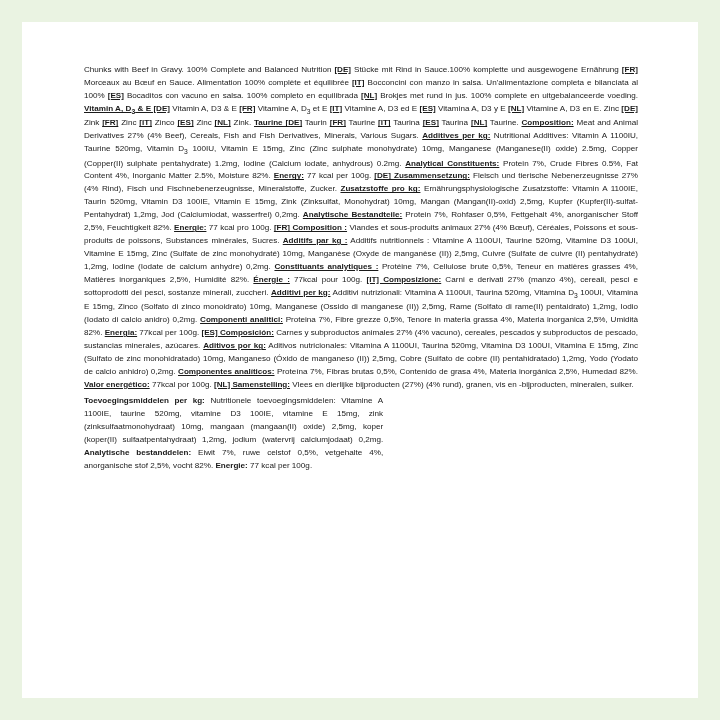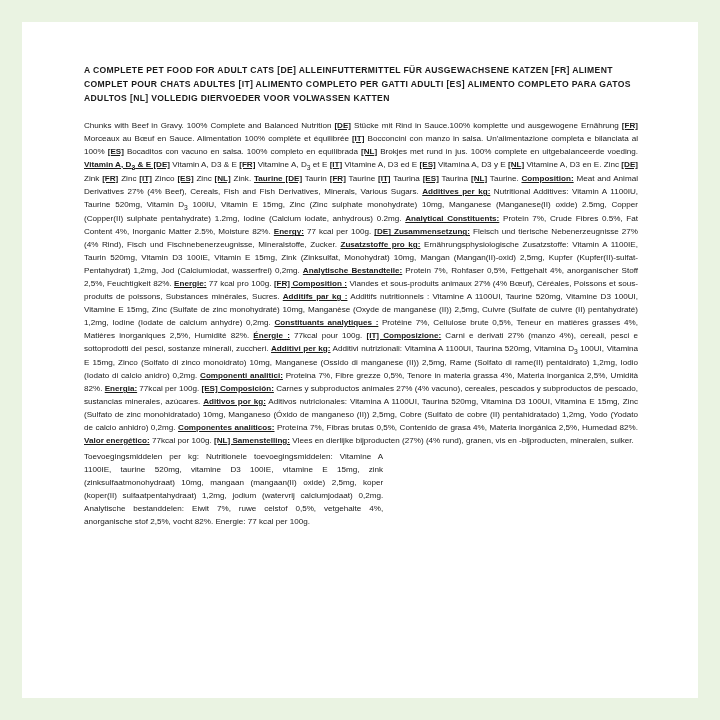--- a/index.html
+++ b/index.html
@@ -52,31 +52,30 @@
   }
   .tail-block {
     font-size: 8.1px;
     line-height: 1.62;
     color: #1a1a1a;
     text-align: justify;
     margin: 0;
     width: 54%;
   }
   .tail-block b {
-    font-weight: normal;
+    font-weight: bold;
   }
   .spacer-2 { height: 2px; }
 </style>
 </head>
 <body>
 
 <div class="label-card">
   <div class="label-inner">
 
-    <p class="heading">A COMPLETE PET FOOD FOR ADULT CATS [DE] ALLEINFUTTERMITTEL FÜR AUSGEWACHSENE KATZEN [FR] ALIMENT COMPLET POUR CHATS ADULTES [IT] ALIMENTO COMPLETO PER GATTI ADULTI [ES] ALIMENTO COMPLETO PARA GATOS ADULTOS [NL] VOLLEDIG DIERVOEDER VOOR VOLWASSEN KATTEN</p>
 
     <p class="body-block">Chunks with Beef in Gravy. 100% Complete and Balanced Nutrition <b>[DE]</b> Stücke mit Rind in Sauce.100% komplette und ausgewogene Ernährung <b>[FR]</b> Morceaux au Bœuf en Sauce. Alimentation 100% complète et équilibrée <b>[IT]</b> Bocconcini con manzo in salsa. Un'alimentazione completa e bilanciata al 100% <b>[ES]</b> Bocaditos con vacuno en salsa. 100% completo en equilibrada <b>[NL]</b> Brokjes met rund in jus. 100% complete en uitgebalanceerde voeding. <b>Vitamin A, D<sub>3</sub> &amp; E [DE]</b> Vitamin A, D3 &amp; E <b>[FR]</b> Vitamine A, D<sub>3</sub> et E <b>[IT]</b> Vitamine A, D3 ed E <b>[ES]</b> Vitamina A, D3 y E <b>[NL]</b> Vitamine A, D3 en E. Zinc <b>[DE]</b> Zink <b>[FR]</b> Zinc <b>[IT]</b> Zinco <b>[ES]</b> Zinc <b>[NL]</b> Zink. <b>Taurine [DE]</b> Taurin <b>[FR]</b> Taurine <b>[IT]</b> Taurina <b>[ES]</b> Taurina <b>[NL]</b> Taurine. <b>Composition:</b> Meat and Animal Derivatives 27% (4% Beef), Cereals, Fish and Fish Derivatives, Minerals, Various Sugars. <b>Additives per kg:</b> Nutritional Additives: Vitamin A 1100IU, Taurine 520mg, Vitamin D<sub>3</sub> 100IU, Vitamin E 15mg, Zinc (Zinc sulphate monohydrate) 10mg, Manganese (Manganese(II) oxide) 2.5mg, Copper (Copper(II) sulphate pentahydrate) 1.2mg, Iodine (Calcium iodate, anhydrous) 0.2mg. <b>Analytical Constituents:</b> Protein 7%, Crude Fibres 0.5%, Fat Content 4%, Inorganic Matter 2.5%, Moisture 82%. <b>Energy:</b> 77 kcal per 100g. <b>[DE] Zusammensetzung:</b> Fleisch und tierische Nebenerzeugnisse 27% (4% Rind), Fisch und Fischnebenerzeugnisse, Mineralstoffe, Zucker. <b>Zusatzstoffe pro kg:</b> Ernährungsphysiologische Zusatzstoffe: Vitamin A 1100IE, Taurin 520mg, Vitamin D3 100IE, Vitamin E 15mg, Zink (Zinksulfat, Monohydrat) 10mg, Mangan (Mangan(II)-oxid) 2,5mg, Kupfer (Kupfer(II)-sulfat-Pentahydrat) 1,2mg, Jod (Calciumiodat, wasserfrei) 0,2mg. <b>Analytische Bestandteile:</b> Protein 7%, Rohfaser 0,5%, Fettgehalt 4%, anorganischer Stoff 2,5%, Feuchtigkeit 82%. <b>Energie:</b> 77 kcal pro 100g. <b>[FR] Composition :</b> Viandes et sous-produits animaux 27% (4% Bœuf), Céréales, Poissons et sous-produits de poissons, Substances minérales, Sucres. <b>Additifs par kg :</b> Additifs nutritionnels : Vitamine A 1100UI, Taurine 520mg, Vitamine D3 100UI, Vitamine E 15mg, Zinc (Sulfate de zinc monohydraté) 10mg, Manganèse (Oxyde de manganèse (II)) 2,5mg, Cuivre (Sulfate de cuivre (II) pentahydraté) 1,2mg, Iodine (Iodate de calcium anhydre) 0,2mg. <b>Constituants analytiques :</b> Protéine 7%, Cellulose brute 0,5%, Teneur en matières grasses 4%, Matières inorganiques 2,5%, Humidité 82%. <b>Énergie :</b> 77kcal pour 100g. <b>[IT] Composizione:</b> Carni e derivati 27% (manzo 4%), cereali, pesci e sottoprodotti dei pesci, sostanze minerali, zuccheri. <b>Additivi per kg:</b> Additivi nutrizionali: Vitamina A 1100UI, Taurina 520mg, Vitamina D<sub>3</sub> 100UI, Vitamina E 15mg, Zinco (Solfato di zinco monoidrato) 10mg, Manganese (Ossido di manganese (II)) 2,5mg, Rame (Solfato di rame(II) pentaidrato) 1,2mg, Iodio (Iodato di calcio anidro) 0,2mg. <b>Componenti analitici:</b> Proteina 7%, Fibre grezze 0,5%, Tenore in materia grassa 4%, Materia inorganica 2,5%, Umidità 82%. <b>Energia:</b> 77kcal per 100g. <b>[ES] Composición:</b> Carnes y subproductos animales 27% (4% vacuno), cereales, pescados y subproductos de pescado, sustancias minerales, azúcares. <b>Aditivos por kg:</b> Aditivos nutricionales: Vitamina A 1100UI, Taurina 520mg, Vitamina D3 100UI, Vitamina E 15mg, Zinc (Sulfato de zinc monohidratado) 10mg, Manganeso (Óxido de manganeso (II)) 2,5mg, Cobre (Sulfato de cobre (II) pentahidratado) 1,2mg, Yodo (Yodato de calcio anhidro) 0,2mg. <b>Componentes analíticos:</b> Proteína 7%, Fibras brutas 0,5%, Contenido de grasa 4%, Materia inorgánica 2,5%, Humedad 82%. <b>Valor energético:</b> 77kcal por 100g. <b>[NL] Samenstelling:</b> Vlees en dierlijke bijproducten (27%) (4% rund), granen, vis en -bijproducten, mineralen, suiker.</p>
 
     <div class="spacer-2"></div>
 
     <p class="tail-block"><b>Toevoegingsmiddelen per kg:</b> Nutritionele toevoegingsmiddelen: Vitamine A 1100IE, taurine 520mg, vitamine D3 100IE, vitamine E 15mg, zink (zinksulfaatmonohydraat) 10mg, mangaan (mangaan(II) oxide) 2,5mg, koper (koper(II) sulfaatpentahydraat) 1,2mg, jodium (watervrij calciumjodaat) 0,2mg. <b>Analytische bestanddelen:</b> Eiwit 7%, ruwe celstof 0,5%, vetgehalte 4%, anorganische stof 2,5%, vocht 82%. <b>Energie:</b> 77 kcal per 100g.</p>
 
   </div>
 </div>
 

